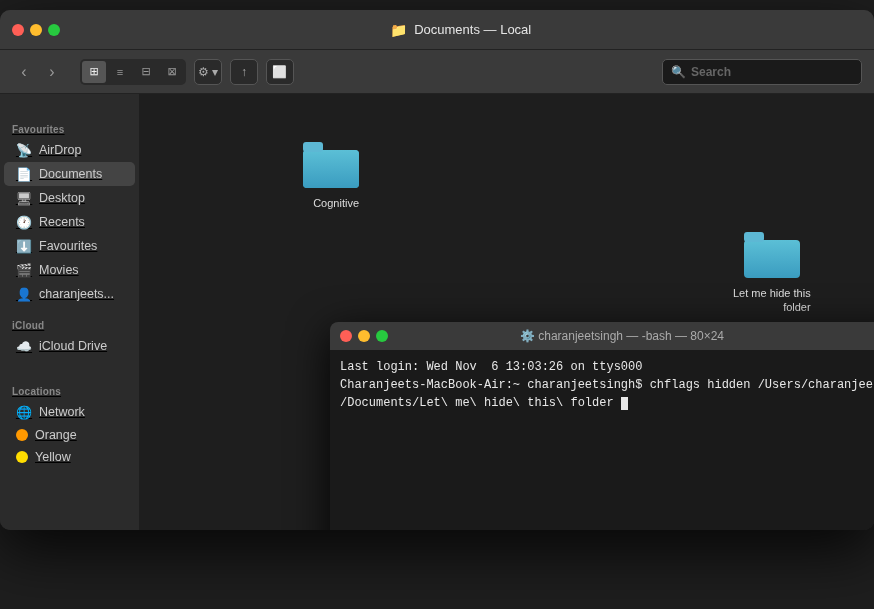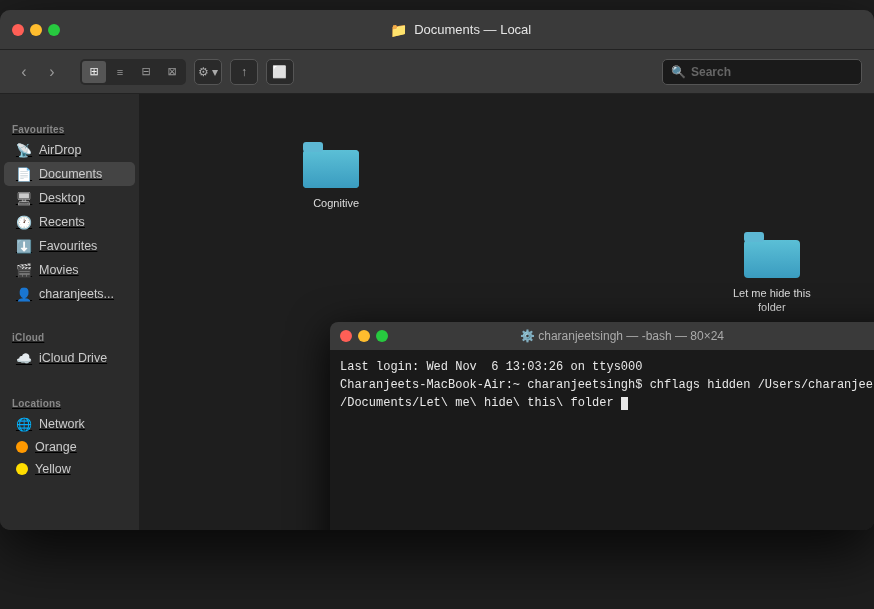--- a/index.html
+++ b/index.html
@@ -369,21 +369,21 @@
       </div>
       <div class="sidebar-item">
         <span class="sidebar-icon">🎬</span>
         <span>Movies</span>
       </div>
       <div class="sidebar-item">
         <span class="sidebar-icon">👤</span>
         <span>charanjeets...</span>
       </div>
 
-      <div class="sidebar-section-label" style="margin-top:20px;">iCloud</div>
+      <div class="sidebar-section-label" style="margin-top:8px;">iCloud</div>
       <div class="sidebar-item">
         <span class="sidebar-icon">☁️</span>
         <span>iCloud Drive</span>
       </div>
 
       <div class="sidebar-section-label" style="margin-top:22px;">Locations</div>
       <div class="sidebar-item">
         <span class="sidebar-icon">🌐</span>
         <span>Network</span>
       </div>
@@ -424,21 +424,21 @@
             <rect x="0" y="8" width="56" height="38" rx="4" fill="url(#blueFold3)"></rect>
             <rect x="0" y="0" width="20" height="10" rx="3" fill="#5db8d4"></rect>
             <defs>
               <linearGradient id="blueFold3" x1="0" y1="0" x2="0" y2="1">
                 <stop offset="0%" stop-color="#5bbfd6"></stop>
                 <stop offset="100%" stop-color="#3a9cc0"></stop>
               </linearGradient>
             </defs>
           </svg>
         </div>
-        <span class="folder-label" style="text-align:center;">Let me hide this<br>folder</span>
+        <span class="folder-label" style="text-align:right;">Let me hide this<br>folder</span>
       </div>
 
       <div class="terminal-window">
         <div class="terminal-title-bar">
           <div class="term-tl term-close"></div>
           <div class="term-tl term-min"></div>
           <div class="term-tl term-max"></div>
           <div class="terminal-title-text">
             <span>⚙️</span>
             <span>charanjeetsingh — -bash — 80×24</span>

